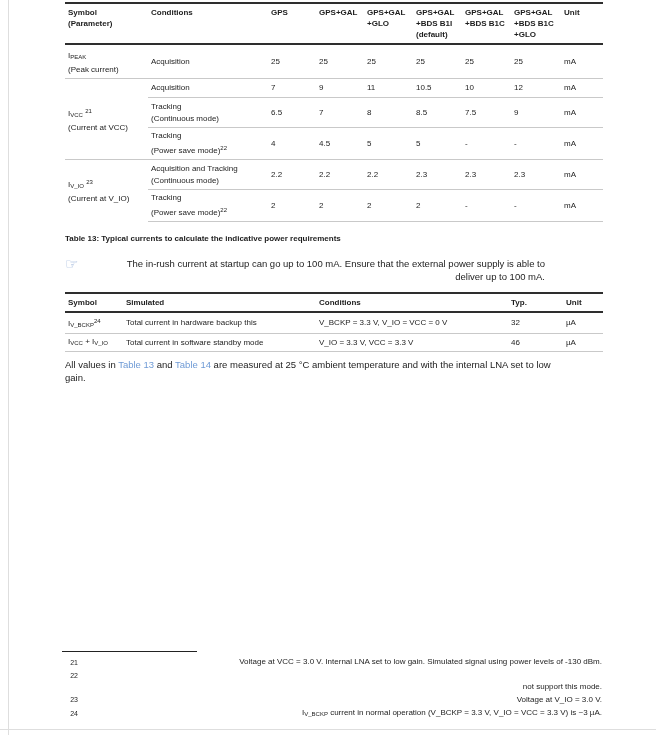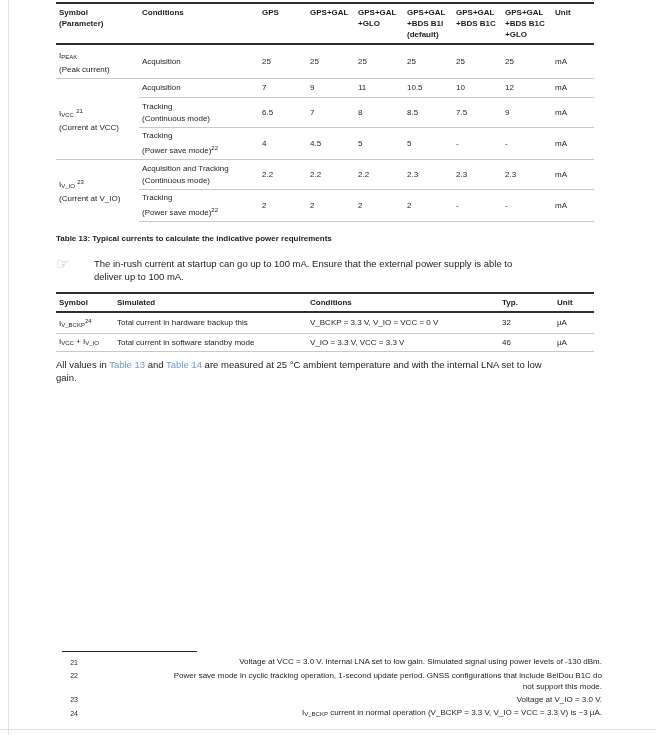--- a/index.html
+++ b/index.html
@@ -3,21 +3,21 @@
 <meta charset="utf-8">
 <style>
   html,body {margin:0; padding:0; background:#ffffff;}
   .page {
     position:relative; width:656px; height:735px; background:#ffffff;
     font-family:"Liberation Sans", sans-serif; color:#1d1d1d; overflow:hidden;
   }
   .edge-left {position:absolute; left:8px; top:0; width:1px; height:735px; background:#dedede;}
   .edge-bottom {position:absolute; left:0; top:729px; width:656px; height:1px; background:#dedede;}
 
-  .content {position:absolute; left:56px; top:2px; width:538px;}
+  .content {position:absolute; left:65px; top:2px; width:538px;}
 
   
   table {border-collapse:collapse; table-layout:fixed; width:538px;}
   .t13, .t14 {border-top:2px solid #2e2e2e;}
   th {
     text-align:left; font-weight:bold; font-size:8px; line-height:11px;
     vertical-align:top; padding:3px 1px 3px 3px; border-bottom:2px solid #2e2e2e;
   }
   td {font-size:8px; line-height:12px; vertical-align:middle; padding:2px 1px 2px 3px;}
   .t13 tr.sep td {border-top:1px solid #c9c9c9;}
@@ -26,21 +26,21 @@
   .t14 tr.last td {border-bottom:1px solid #c9c9c9;}
   .sym .lbl {margin-top:1px;}
   sub.s {font-size:6px; vertical-align:-1px; letter-spacing:0;}
   sup.s {font-size:6px; vertical-align:3px;}
 
   .caption {margin-top:12px; font-size:8px; font-weight:bold; line-height:10px;}
 
   
   .note {margin-top:13px; display:flex; align-items:flex-start;}
   .note .hand {width:38px; color:#9cb4da; font-size:15px; line-height:13px; flex:none;}
-  .note .ntext {width:442px; font-size:9.5px; line-height:13px;}
+  .note .ntext {width:442px; font-size:9.5px; line-height:13px;text-align:right;}
 
   .t14wrap {margin-top:9px;}
 
   
   .para1 {margin-top:6px; width:502px; font-size:9.5px; line-height:13px;}
   .para2 {margin-top:9px; width:502px; font-size:9.5px; line-height:13px;}
   .link {color:#6f9bd6; cursor:pointer;}
 
   
   .footnotes {position:absolute; left:62px; top:651px; width:540px;}
@@ -249,21 +249,21 @@
   </div>
 
   <div class="footnotes">
     <div class="fnsep"></div>
     <div class="fn">
       <span class="num">21</span>
       <span class="txt">Voltage at VCC = 3.0 V. Internal LNA set to low gain. Simulated signal using power levels of -130 dBm.</span>
     </div>
     <div class="fn">
       <span class="num">22</span>
-      <span class="txt"><span>Power save mode in cyclic tracking operation, 1-second update period. GNSS configurations that include BeiDou B1C do</span><br><span>not support this mode.</span></span>
+      <span class="txt"><br><span>not support this mode.</span></span>
     </div>
     <div class="fn">
       <span class="num">23</span>
       <span class="txt">Voltage at V_IO = 3.0 V.</span>
     </div>
     <div class="fn">
       <span class="num">24</span>
       <span class="txt"><span>I</span><sub class="s">V_BCKP</sub><span> current in normal operation (V_BCKP = 3.3 V, V_IO = VCC = 3.3 V) is ~3 µA.</span></span>
     </div>
   </div>

